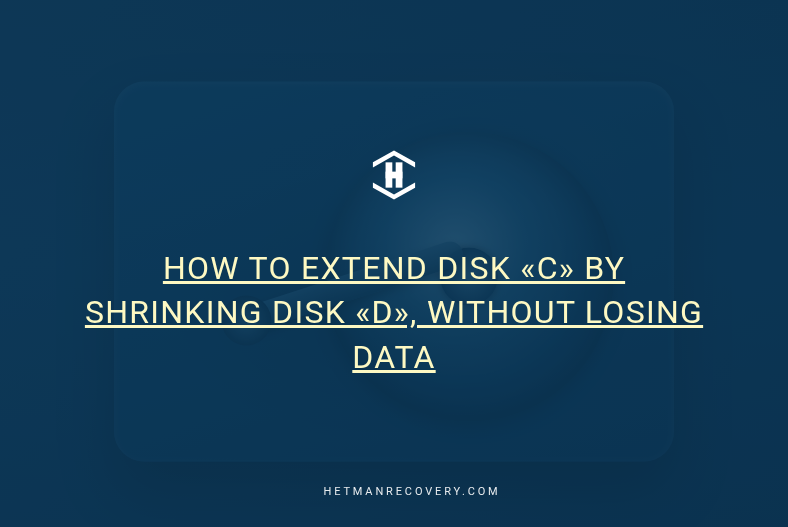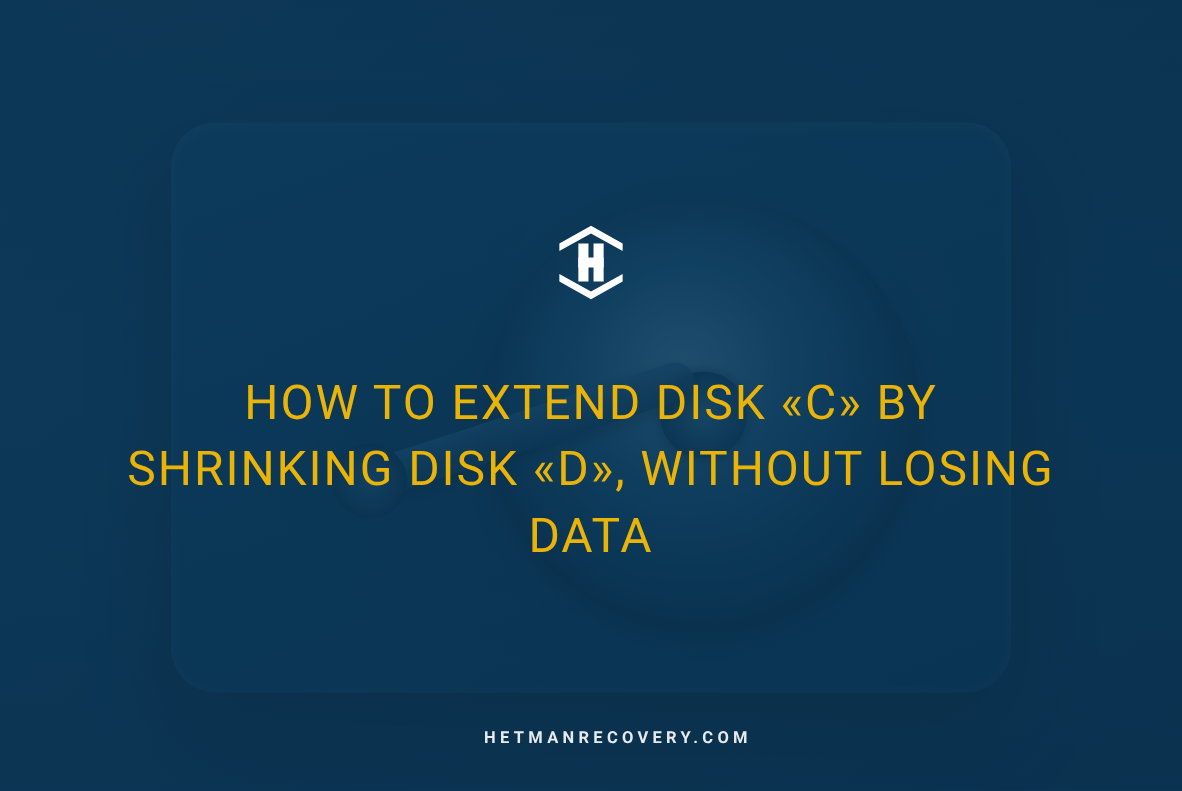--- a/index.html
+++ b/index.html
@@ -105,42 +105,43 @@
     width: 54px;
     height: 54px;
     margin-bottom: 44px;
     display: flex;
     align-items: center;
     justify-content: center;
   }
   .logo svg { width: 54px; height: 54px; display: block; }
 
   .headline {
-    color: #eab308;
+    color: #fef9c3;
     font-size: 32px;
     font-weight: 400;
     letter-spacing: 0.04em;
     line-height: 1.38;
     text-align: center;
     max-width: 640px;
+    text-decoration: underline;
   }
 
   .footer {
     position: absolute;
     bottom: 28px;
     left: 0;
     right: 0;
     text-align: center;
     z-index: 5;
   }
   .footer-text {
     color: rgba(255,255,255,0.9);
     font-size: 11px;
     letter-spacing: 0.26em;
-    font-weight: 700;
+    font-weight: 400;
     margin-left: 36px;
   }
 </style>
 </head>
 <body>
 
 <div class="bg">
   <div class="hdd">
     <div class="platter"></div>
     <div class="arm"></div>

